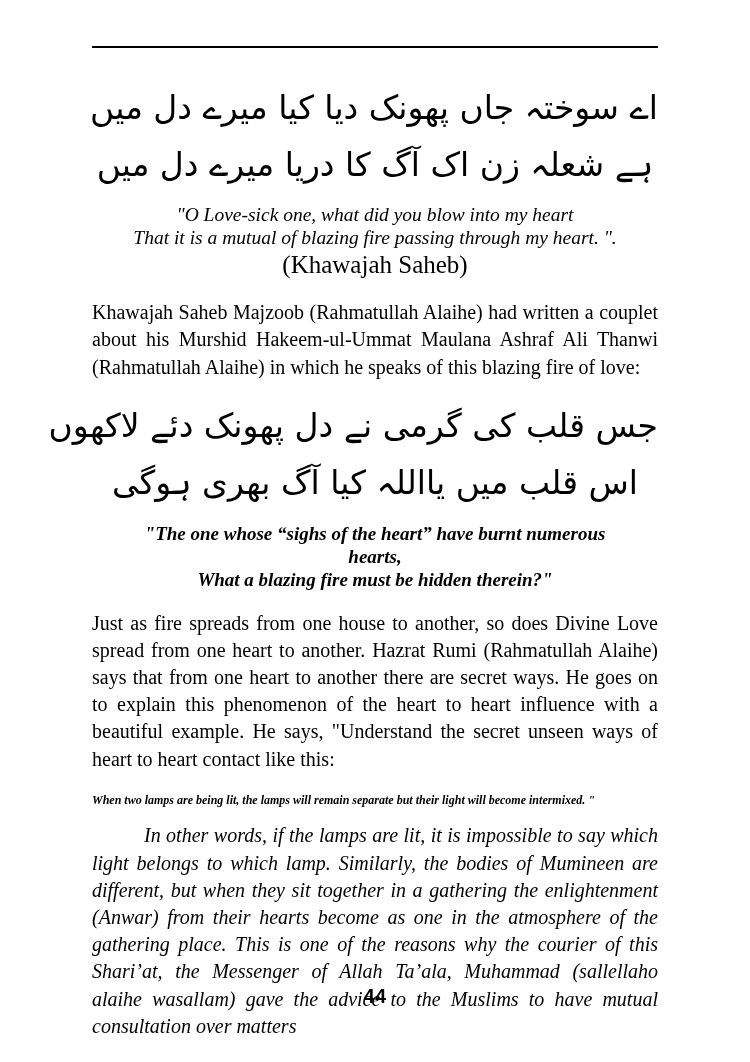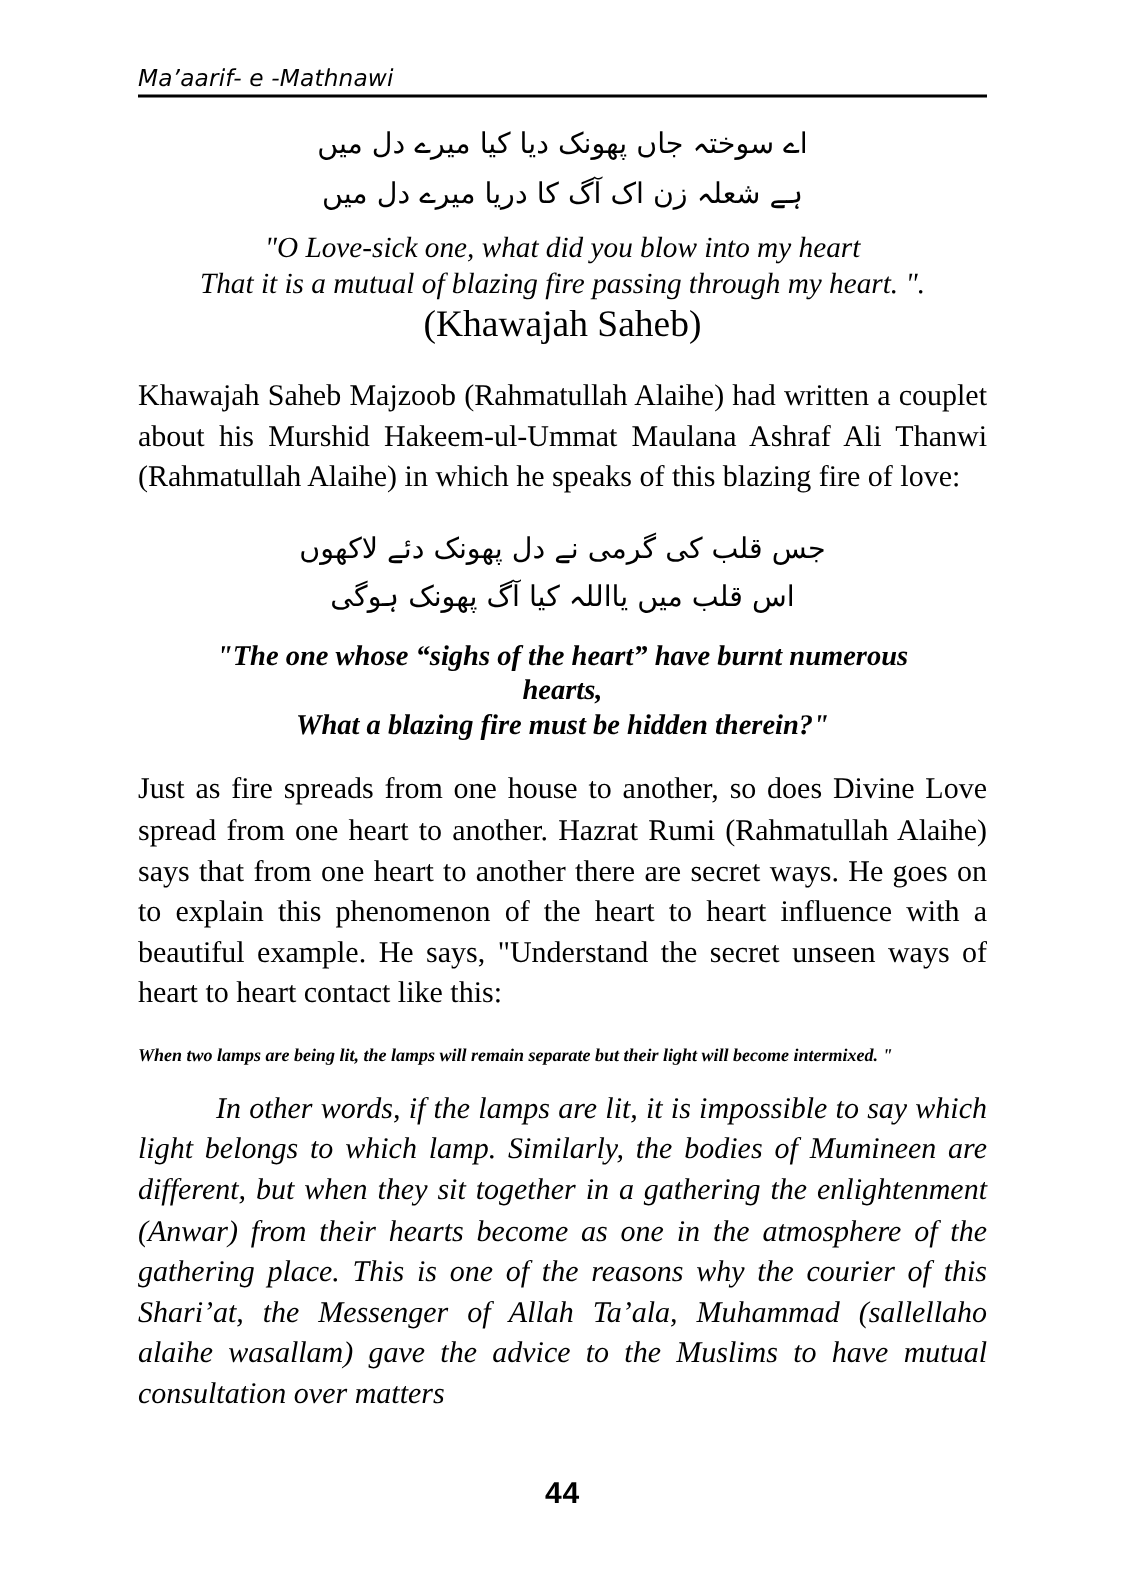--- a/index.html
+++ b/index.html
@@ -54,21 +54,21 @@
   }
 
   
   .urdu-block {
     direction: rtl;
     text-align: center;
     font-family: "DejaVu Sans", sans-serif;
     margin: 0;
   }
   .urdu-line {
-    font-size: 19px;
+    font-size: 33px;
     line-height: 1.72;
     white-space: nowrap;
     font-weight: 500;
   }
   .urdu-block.first { margin-top: 4px; }
   .urdu-block.second { margin-top: 17px; }
 
   
   .trans {
     text-align: center;
@@ -133,42 +133,41 @@
     font-weight: bold;
     letter-spacing: 0.5px;
   }
 </style>
 </head>
 <body>
 
 <div class="page">
 
   <div class="header">
-    <div class="header-title">Ma’aarif- e -Mathnawi</div>
     <div class="header-rule"></div>
   </div>
 
   <div class="content">
 
     <div class="urdu-block first">
       <div class="urdu-line">اے سوختہ جاں پھونک دیا کیا میرے دل میں</div>
       <div class="urdu-line">ہے شعلہ زن اک آگ کا دریا میرے دل میں</div>
     </div>
 
     <div class="trans t1">
       <span class="trans-line">"O Love-sick one, what did you blow into my heart</span>
       <span class="trans-line">That it is a mutual of blazing fire passing through my heart. ".</span>
       <span class="attrib">(Khawajah Saheb)</span>
     </div>
 
     <p class="para p1">Khawajah Saheb Majzoob (Rahmatullah Alaihe) had written a couplet about his Murshid Hakeem-ul-Ummat Maulana Ashraf Ali Thanwi (Rahmatullah Alaihe) in which he speaks of this blazing fire of love:</p>
 
     <div class="urdu-block second">
       <div class="urdu-line">جس قلب کی گرمی نے دل پھونک دئے لاکھوں</div>
-      <div class="urdu-line">اس قلب میں یااللہ کیا آگ پھونک ہوگی</div>
+      <div class="urdu-line">اس قلب میں یااللہ کیا آگ بھری ہوگی</div>
     </div>
 
     <div class="trans bold">
       <span class="trans-line">"The one whose “sighs of the heart” have burnt numerous</span>
       <span class="trans-line">hearts,</span>
       <span class="trans-line">What a blazing fire must be hidden therein?"</span>
     </div>
 
     <p class="para p2">Just as fire spreads from one house to another, so does Divine Love spread from one heart to another. Hazrat Rumi (Rahmatullah Alaihe) says that from one heart to another there are secret ways. He goes on to explain this phenomenon of the heart to heart influence with a beautiful example. He says, "Understand the secret unseen ways of heart to heart contact like this:</p>
 

